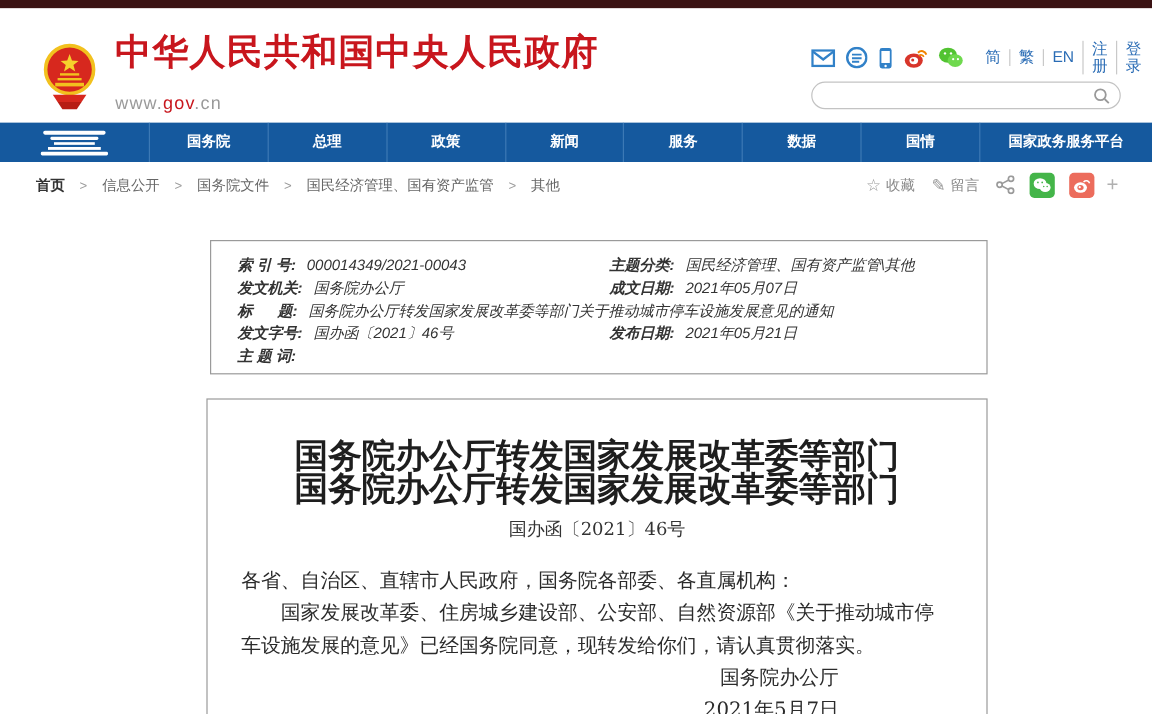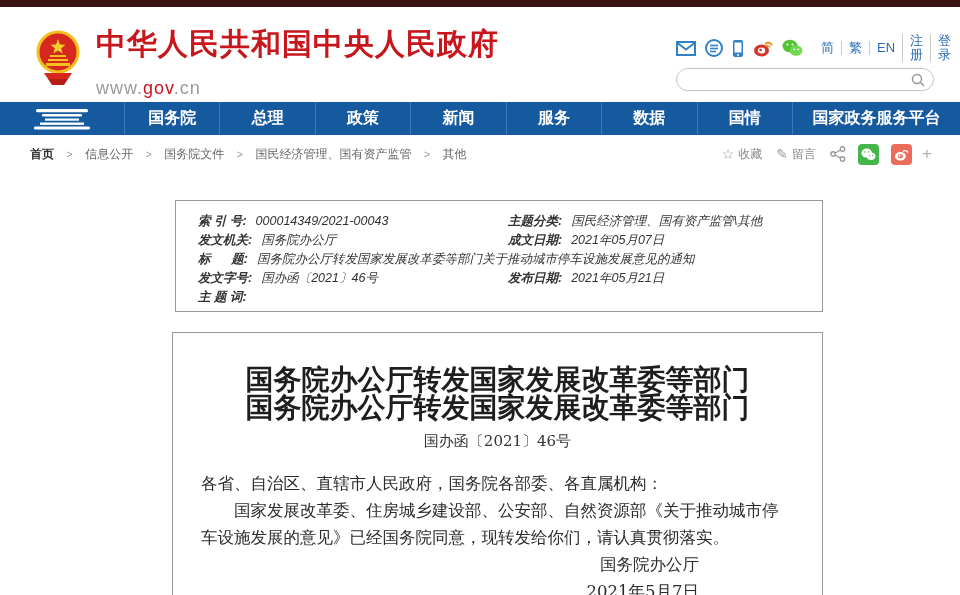--- a/index.html
+++ b/index.html
@@ -5,42 +5,42 @@
   * { margin:0; padding:0; box-sizing:border-box; }
   html,body { background:#fff; }
   .page {
     position:relative; width:960px; height:595px; overflow:hidden;
     background:#fff; font-family:"Liberation Sans","DejaVu Sans",sans-serif;
   }
   
   .topbar { height:7px; background:#3a1213; width:100%; }
   
   .header { position:relative; height:95px; background:#fff; }
-  .logo { position:absolute; left:34px; top:20px; display:flex; align-items:flex-start; cursor:pointer; }
+  .logo { position:absolute; left:34px; top:20px; display:flex; align-items:flex-end; cursor:pointer; }
   .emblem { width:48px; height:62px; }
   .site-text { margin-left:14px; }
   .site-title { font-size:30px; font-weight:bold; color:#c8161d; letter-spacing:1px; line-height:34px; }
-  .site-url { font-size:18px; color:#9a9a9a; margin-top:17px; letter-spacing:1px; }
+  .site-url { font-size:15px; color:#9a9a9a; margin-top:17px; letter-spacing:1px; }
   .site-url .red { color:#c8161d; }
   .header-right { position:absolute; right:22px; top:30px; width:262px; }
   .hdr-icons { display:flex; align-items:center; justify-content:flex-start; height:22px; }
   .hdr-icons .ic { margin-right:9px; display:inline-flex; cursor:pointer; }
   .lang-row { display:inline-flex; align-items:center; margin-left:2px; }
   .lang-link { font-size:13px; color:#2a6cb5; text-decoration:none; padding:0 7px; cursor:pointer; line-height:14px; }
   .lang-link + .lang-link { border-left:1px solid #c9c9c9; }
   .search-pill { margin-top:9px; width:258px; height:23px; border:1px solid #c3c3c3; border-radius:12px;
     display:flex; align-items:center; justify-content:flex-end; padding-right:8px; background:#fff; }
   
   .nav { display:flex; height:33px; background:#15599e; width:100%; }
   .nav-cell { display:flex; align-items:center; justify-content:center; color:#fff;
-    font-size:16px; font-weight:bold; cursor:pointer; }
+    font-size:12px; font-weight:bold; cursor:pointer; }
   .nav-cell + .nav-cell { border-left:1px solid #3c79b5; }
   .nav-home { width:124px; }
   .nav-mid { flex:1; }
-  .nav-last { width:168px; }
+  .nav-last { width:144px; }
   
   .crumb-bar { position:relative; height:38px; background:#fff; }
   .crumbs { position:absolute; left:30px; top:0; line-height:38px; font-size:12px; color:#666; }
   .crumb { cursor:pointer; color:#666; }
   .crumb-first { color:#333; font-weight:bold; }
   .crumb-sep { color:#999; padding:0 9px; font-size:11px; }
   .crumb-actions { position:absolute; right:28px; top:0; height:38px; display:flex; align-items:center; font-size:12px; color:#888; }
   .act { display:inline-flex; align-items:center; margin-left:14px; cursor:pointer; }
   .act .glyph { font-size:14px; color:#9a9a9a; margin-right:4px; }
   .badge { width:21px; height:21px; border-radius:4px; margin-left:12px; display:inline-flex;

